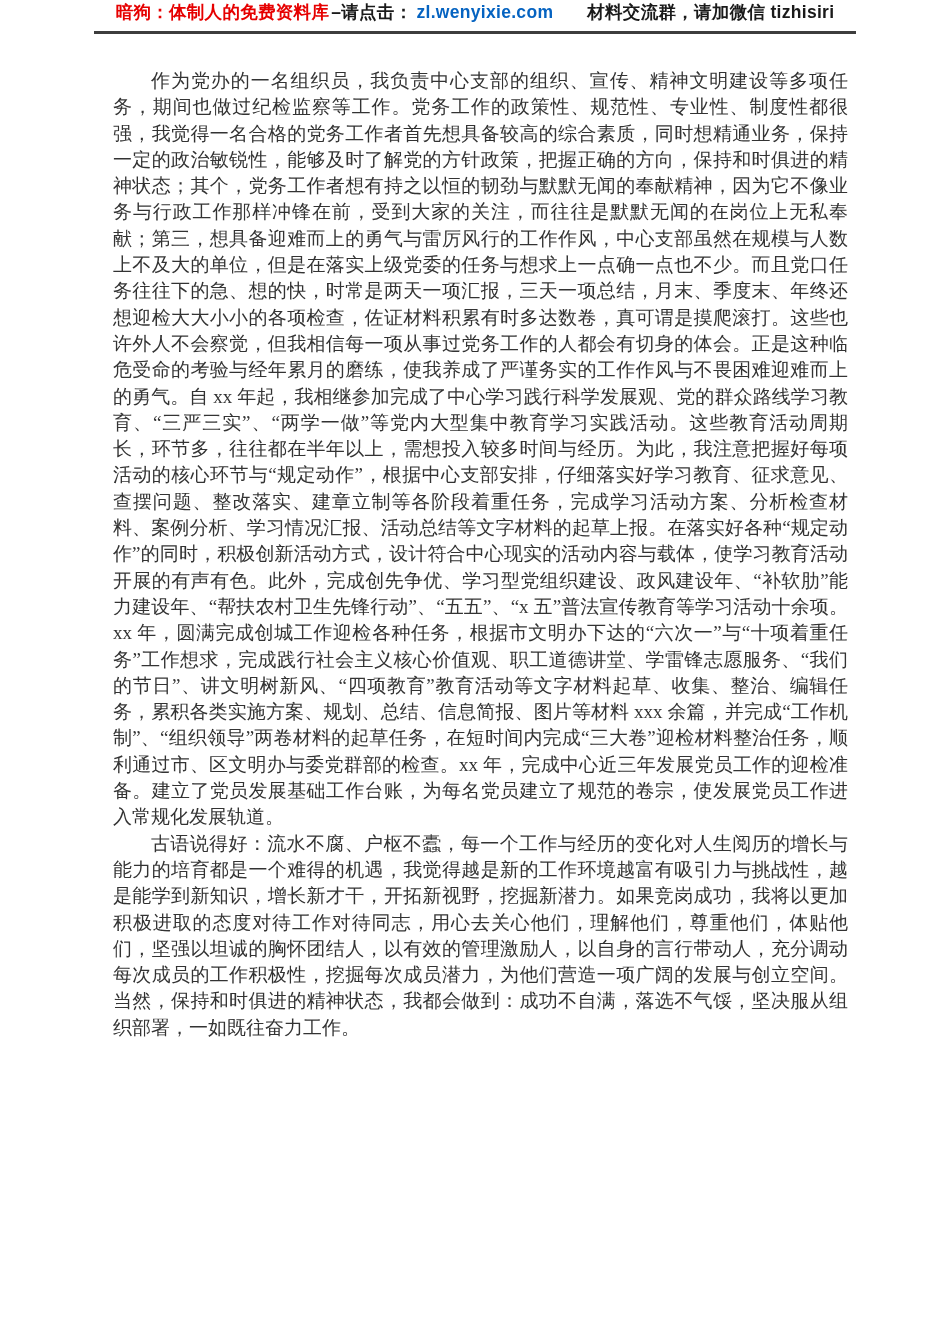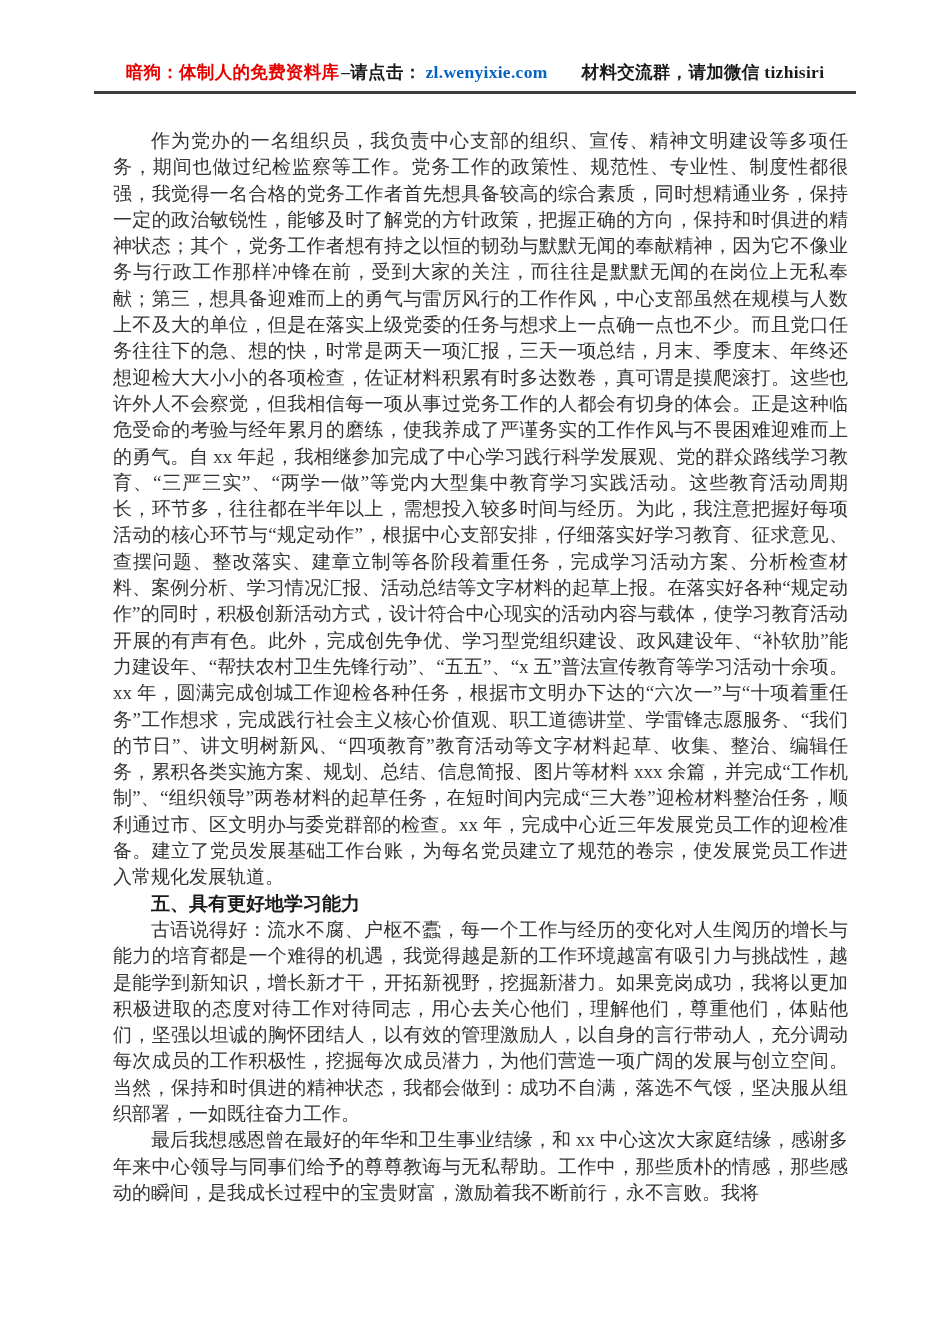--- a/index.html
+++ b/index.html
@@ -9,23 +9,22 @@
   }
   body {
     width: 950px;
     height: 1344px;
     position: relative;
     font-family: "Liberation Serif", "DejaVu Serif", serif;
     overflow: hidden;
   }
   
   .header {
-    padding-top: 60px;
     text-align: center;
-    font-family: Liberation Serif, serif;
+    font-family: Liberation Sans, sans-serif;
     font-size: 17.5px;
     font-weight: bold;
     letter-spacing: 0.3px;
     white-space: nowrap;
     color: #1a1a1a;
   }
   .header .brand   { color: #e60000; }
   .header .hint    { color: #1a1a1a; margin-left: 2px; }
   .header .link    { color: #0563c1; text-decoration: none; margin-left: 4px; }
   .header .contact { color: #1a1a1a; margin-left: 34px; }
@@ -63,16 +62,14 @@
 <body>
 
 <div class="header">
   <span class="brand">暗狗：体制人的免费资料库</span><span class="hint">–请点击：</span><a class="link" href="#">zl.wenyixie.com</a><span class="contact">材料交流群，请加微信 tizhisiri</span>
 </div>
 
 <div class="divider"></div>
 
 <div class="content">
   <p>作为党办的一名组织员，我负责中心支部的组织、宣传、精神文明建设等多项任务，期间也做过纪检监察等工作。党务工作的政策性、规范性、专业性、制度性都很强，我觉得一名合格的党务工作者首先想具备较高的综合素质，同时想精通业务，保持一定的政治敏锐性，能够及时了解党的方针政策，把握正确的方向，保持和时俱进的精神状态；其个，党务工作者想有持之以恒的韧劲与默默无闻的奉献精神，因为它不像业务与行政工作那样冲锋在前，受到大家的关注，而往往是默默无闻的在岗位上无私奉献；第三，想具备迎难而上的勇气与雷厉风行的工作作风，中心支部虽然在规模与人数上不及大的单位，但是在落实上级党委的任务与想求上一点确一点也不少。而且党口任务往往下的急、想的快，时常是两天一项汇报，三天一项总结，月末、季度末、年终还想迎检大大小小的各项检查，佐证材料积累有时多达数卷，真可谓是摸爬滚打。这些也许外人不会察觉，但我相信每一项从事过党务工作的人都会有切身的体会。正是这种临危受命的考验与经年累月的磨练，使我养成了严谨务实的工作作风与不畏困难迎难而上的勇气。自 xx 年起，我相继参加完成了中心学习践行科学发展观、党的群众路线学习教育、“三严三实”、“两学一做”等党内大型集中教育学习实践活动。这些教育活动周期长，环节多，往往都在半年以上，需想投入较多时间与经历。为此，我注意把握好每项活动的核心环节与“规定动作”，根据中心支部安排，仔细落实好学习教育、征求意见、查摆问题、整改落实、建章立制等各阶段着重任务，完成学习活动方案、分析检查材料、案例分析、学习情况汇报、活动总结等文字材料的起草上报。在落实好各种“规定动作”的同时，积极创新活动方式，设计符合中心现实的活动内容与载体，使学习教育活动开展的有声有色。此外，完成创先争优、学习型党组织建设、政风建设年、“补软肋”能力建设年、“帮扶农村卫生先锋行动”、“五五”、“x 五”普法宣传教育等学习活动十余项。xx 年，圆满完成创城工作迎检各种任务，根据市文明办下达的“六次一”与“十项着重任务”工作想求，完成践行社会主义核心价值观、职工道德讲堂、学雷锋志愿服务、“我们的节日”、讲文明树新风、“四项教育”教育活动等文字材料起草、收集、整治、编辑任务，累积各类实施方案、规划、总结、信息简报、图片等材料 xxx 余篇，并完成“工作机制”、“组织领导”两卷材料的起草任务，在短时间内完成“三大卷”迎检材料整治任务，顺利通过市、区文明办与委党群部的检查。xx 年，完成中心近三年发展党员工作的迎检准备。建立了党员发展基础工作台账，为每名党员建立了规范的卷宗，使发展党员工作进入常规化发展轨道。</p>
-  <h2>五、具有更好地学习能力</h2>
   <p>古语说得好：流水不腐、户枢不蠹，每一个工作与经历的变化对人生阅历的增长与能力的培育都是一个难得的机遇，我觉得越是新的工作环境越富有吸引力与挑战性，越是能学到新知识，增长新才干，开拓新视野，挖掘新潜力。如果竞岗成功，我将以更加积极进取的态度对待工作对待同志，用心去关心他们，理解他们，尊重他们，体贴他们，坚强以坦诚的胸怀团结人，以有效的管理激励人，以自身的言行带动人，充分调动每次成员的工作积极性，挖掘每次成员潜力，为他们营造一项广阔的发展与创立空间。当然，保持和时俱进的精神状态，我都会做到：成功不自满，落选不气馁，坚决服从组织部署，一如既往奋力工作。</p>
-  <p>最后我想感恩曾在最好的年华和卫生事业结缘，和 xx 中心这次大家庭结缘，感谢多年来中心领导与同事们给予的尊尊教诲与无私帮助。工作中，那些质朴的情感，那些感动的瞬间，是我成长过程中的宝贵财富，激励着我不断前行，永不言败。我将</p>
 </div>
 
 </body></html>

